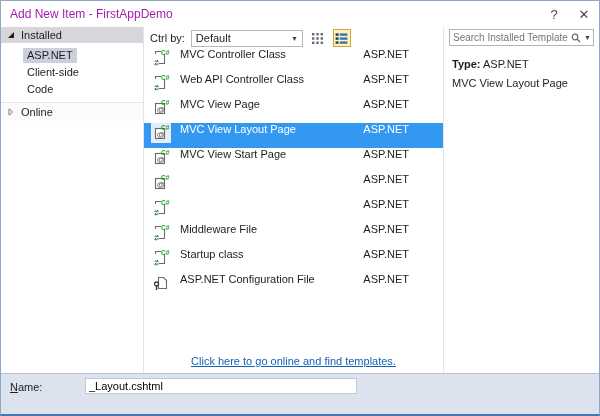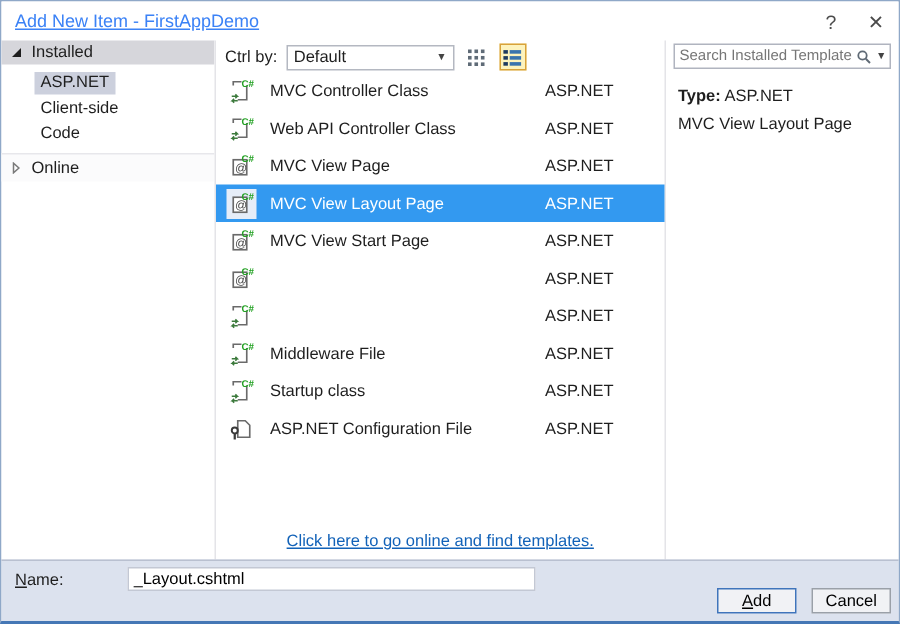--- a/index.html
+++ b/index.html
@@ -5,21 +5,21 @@
   :root { --sel:#3399f0; --link:#1262b8; --defbtn:#3f74bb; }
   * { box-sizing:border-box; margin:0; padding:0; }
   html,body { width:600px; height:416px; overflow:hidden; }
   body { font-family:"Liberation Sans", sans-serif; font-size:11px; color:#1e1e1e; background:#fff; }
 
   .dialog { width:600px; height:416px; border:1px solid #8fa8c8; border-bottom:2px solid #4577b5;
             display:flex; flex-direction:column; background:#fff; }
 
   
   .titlebar { flex:0 0 26px; display:flex; align-items:center; padding-left:9px; background:#fff; }
-  .titlebar .title { flex:1; font-size:12px; color:#3b82f6;text-decoration:underline; }
+  .titlebar .title { flex:1; font-size:12px; color:#a21caf; }
   .tb-btn { width:30px; height:26px; display:flex; align-items:center; justify-content:center;
             font-size:13px; color:#4a4a4a; cursor:default; }
 
   
   .main { flex:1; display:flex; min-height:0; }
 
   
   .left { width:142px; background:#fff; display:flex; flex-direction:column; }
   .tree-header { background:#d6d6db; height:16px; display:flex; align-items:center; gap:6px; padding-left:6px; }
   .tree-items { padding:4px 0 4px 0; }
@@ -33,21 +33,21 @@
   .middle { flex:1; display:flex; flex-direction:column; background:#fff;
             border-left:1px solid #e4e4e8; border-right:1px solid #e4e4e8; }
   .sortbar { flex:0 0 21px; display:flex; align-items:center; gap:6px; padding:2px 6px 1px 6px; }
   .sort-dd { width:112px; height:17px; border:1px solid #b4b8c1; background:#fff;
              display:flex; align-items:center; justify-content:space-between; padding:0 4px; }
   .dd-arrow { font-size:7px; color:#444; }
   .view-btn { width:18px; height:18px; display:flex; align-items:center; justify-content:center; border:1px solid transparent; }
   .view-btn.selected { background:#fdf3bd; border:1px solid #d8a23a; }
 
   .list { flex:1; position:relative; }
-  .row { height:25px; display:flex; align-items:center; padding:0 34px 0 7px; gap:9px; }
+  .row { height:25px; display:flex; padding:0 34px 0 7px; gap:9px; }
   .row .icon-slot { width:20px; height:20px; flex:0 0 20px; display:flex; align-items:center; justify-content:center; }
   .row.selected { background:var(--sel); color:#fff; }
   .row.selected .icon-slot { background:#e6edf8; }
   .row .row-badge { margin-left:auto; }
   .link-row { position:absolute; left:0; right:0; bottom:6px; text-align:center; }
   .link { color:var(--link); text-decoration:underline; cursor:pointer; }
 
   
   .right { width:155px; background:#fff; padding:2px 5px 0 5px; }
   .searchbox { width:100%; height:17px; border:1px solid #b0b4bf; background:#fff;
@@ -304,22 +304,14 @@
         <b>Type:</b>
         <span>ASP.NET</span>
       </div>
       <div class="desc-line">MVC View Layout Page</div>
     </div>
   </div>
 
   <div class="footer">
     <span class="name-label"><span class="u">N</span><span>ame:</span></span>
     <input class="name-input" type="text" value="_Layout.cshtml" style="">
-    <div class="buttons">
-      <button class="btn default">
-          <span><span class="u">A</span><span>dd</span></span>
-        </button>
-      <button class="btn">
-          <span>Cancel</span>
-        </button>
-    </div>
   </div>
 </div>
 
 </body></html>

